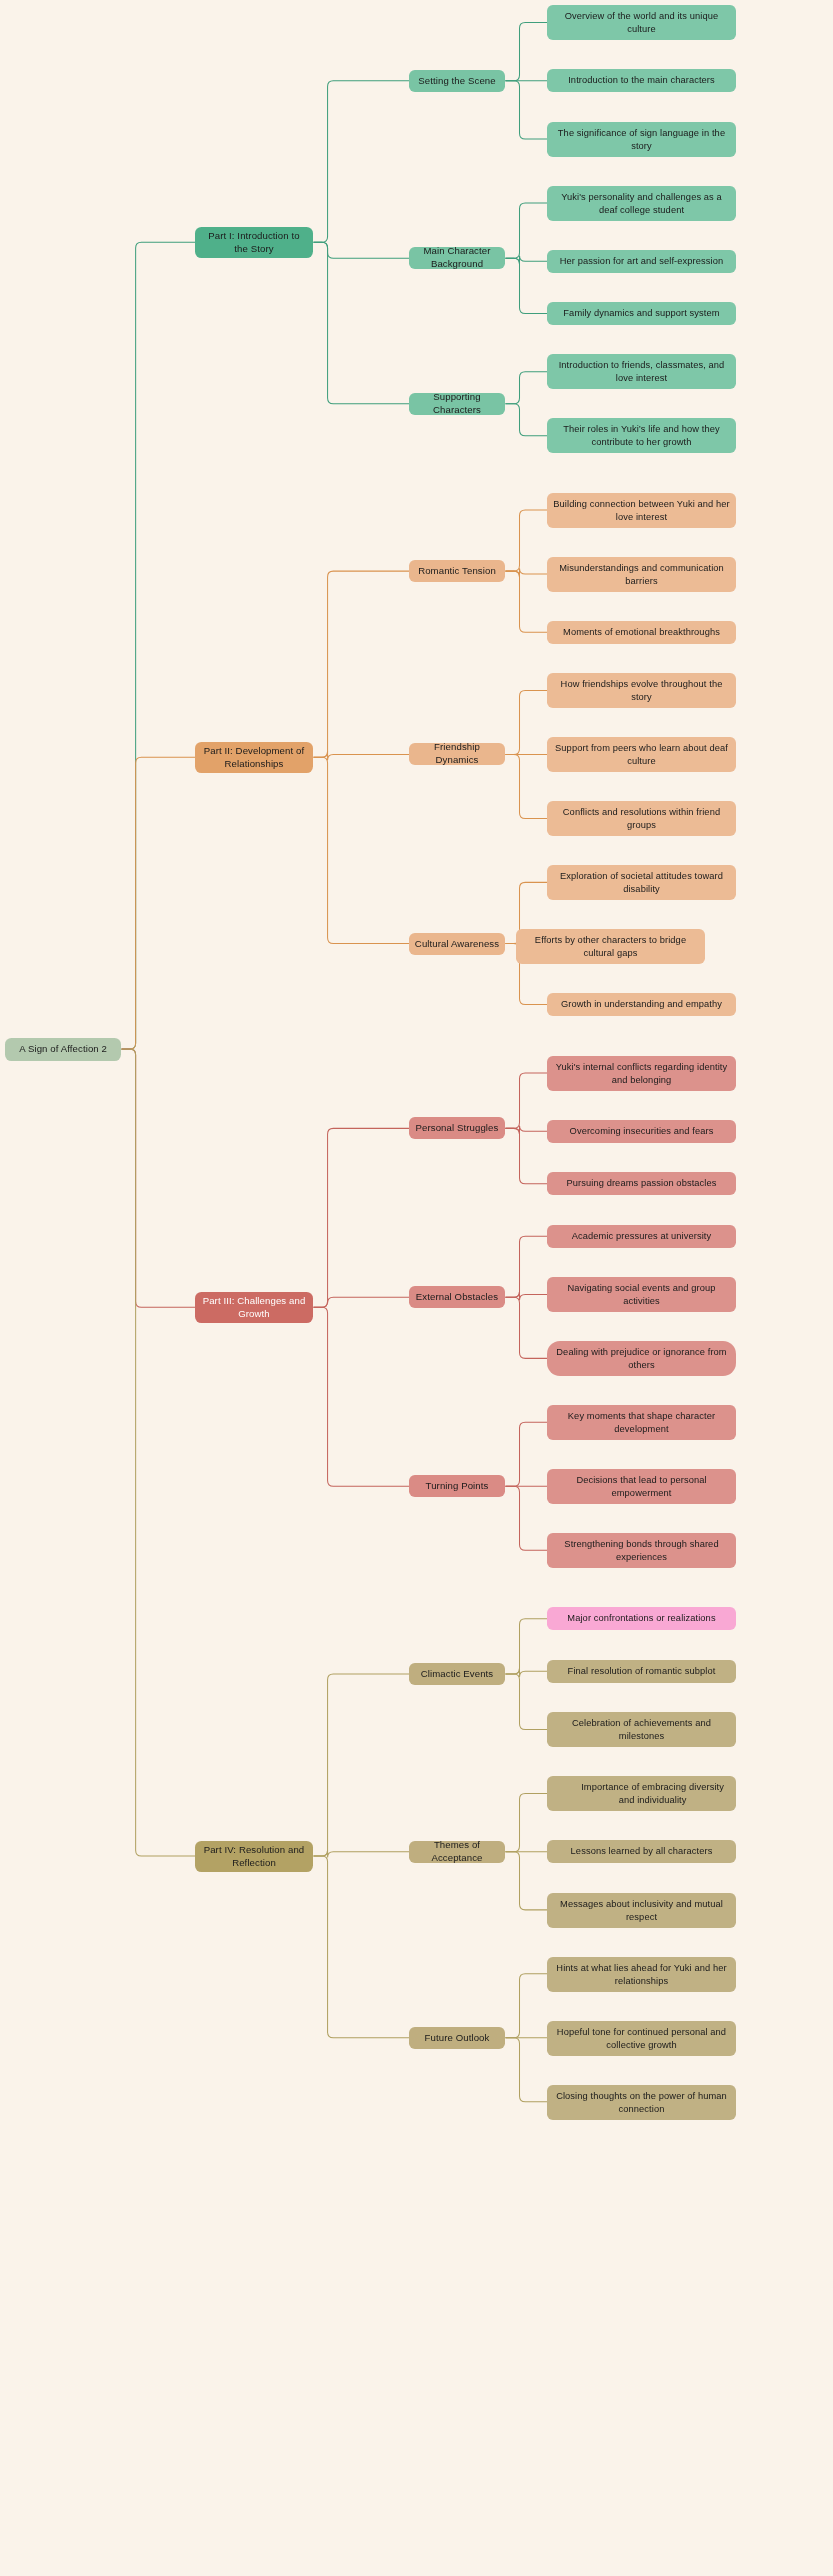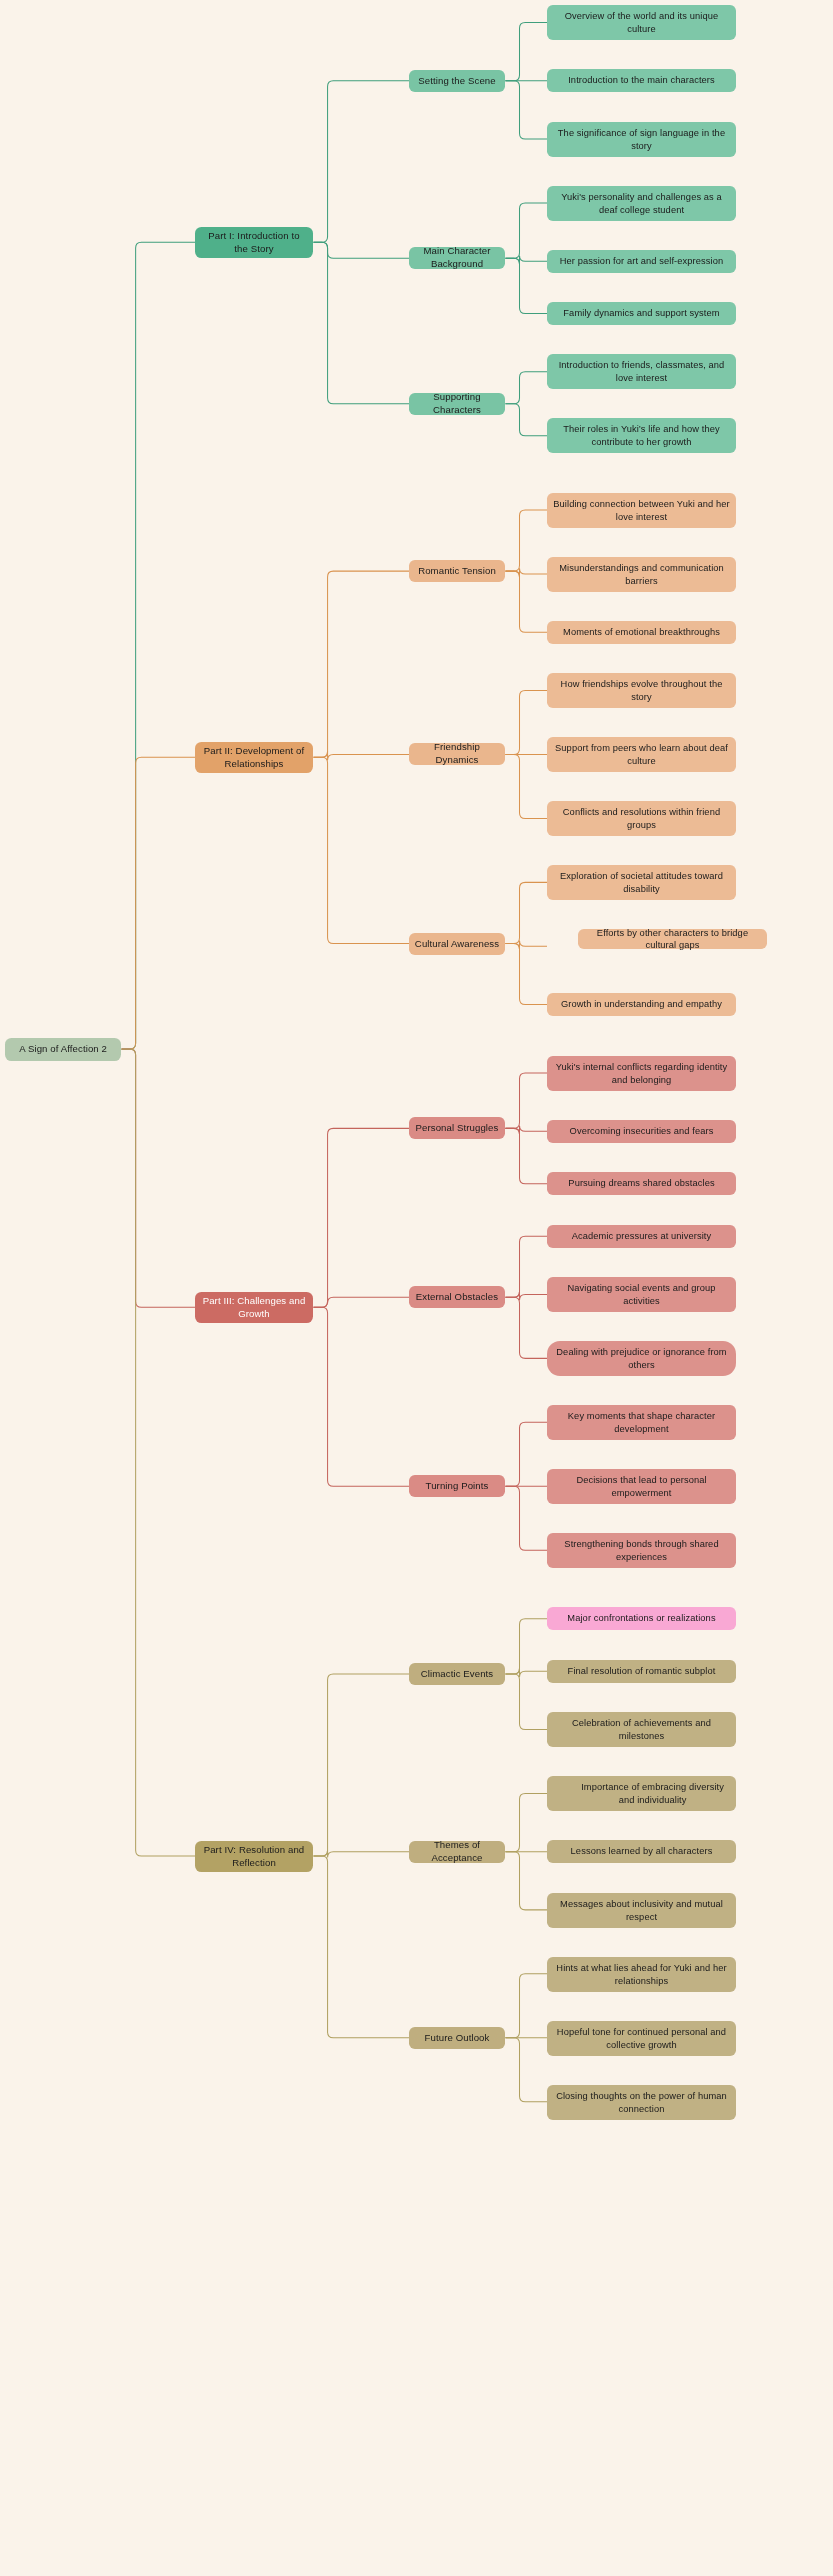--- a/index.html
+++ b/index.html
@@ -165,40 +165,40 @@
       </div>
       <div class="node l3" style="left: 547px; top: 801px; width: 189px; height: 35px; background: rgb(236, 187, 149); color: rgb(27, 27, 27);">
         <span>Conflicts and resolutions within friend groups</span>
       </div>
       <div class="node l2" style="left: 409px; top: 743px; width: 96px; height: 22px; background: rgb(234, 182, 141); color: rgb(27, 27, 27);">
         <span>Friendship Dynamics</span>
       </div>
       <div class="node l3" style="left: 547px; top: 865px; width: 189px; height: 35px; background: rgb(236, 187, 149); color: rgb(27, 27, 27);">
         <span>Exploration of societal attitudes toward disability</span>
       </div>
-      <div class="node l3" style="left: 578px; top: 929px; width: 189px; height: 20px; background: rgb(236, 187, 149); color: rgb(27, 27, 27);">
+      <div class="node l3" style="left: 516px; top: 929px; width: 189px; height: 35px; background: rgb(236, 187, 149); color: rgb(27, 27, 27);">
         <span>Efforts by other characters to bridge cultural gaps</span>
       </div>
       <div class="node l3" style="left: 547px; top: 993px; width: 189px; height: 23px; background: rgb(236, 187, 149); color: rgb(27, 27, 27);">
         <span>Growth in understanding and empathy</span>
       </div>
       <div class="node l2" style="left: 409px; top: 933px; width: 96px; height: 22px; background: rgb(234, 182, 141); color: rgb(27, 27, 27);">
         <span>Cultural Awareness</span>
       </div>
       <div class="node l1" style="left: 195px; top: 742px; width: 118px; height: 31px; background: rgb(226, 162, 105); color: rgb(27, 27, 27);">
         <span>Part II: Development of Relationships</span>
       </div>
       <div class="node l3" style="left: 547px; top: 1056px; width: 189px; height: 35px; background: rgb(220, 146, 140); color: rgb(27, 27, 27);">
         <span>Yuki's internal conflicts regarding identity and belonging</span>
       </div>
       <div class="node l3" style="left: 547px; top: 1120px; width: 189px; height: 23px; background: rgb(220, 146, 140); color: rgb(27, 27, 27);">
         <span>Overcoming insecurities and fears</span>
       </div>
       <div class="node l3" style="left: 547px; top: 1172px; width: 189px; height: 23px; background: rgb(220, 146, 140); color: rgb(27, 27, 27);">
-        <span>Pursuing dreams shared obstacles</span>
+        <span>Pursuing dreams passion obstacles</span>
       </div>
       <div class="node l2" style="left: 409px; top: 1117px; width: 96px; height: 22px; background: rgb(218, 139, 133); color: rgb(27, 27, 27);">
         <span>Personal Struggles</span>
       </div>
       <div class="node l3" style="left: 547px; top: 1225px; width: 189px; height: 23px; background: rgb(220, 146, 140); color: rgb(27, 27, 27);">
         <span>Academic pressures at university</span>
       </div>
       <div class="node l3" style="left: 547px; top: 1277px; width: 189px; height: 35px; background: rgb(220, 146, 140); color: rgb(27, 27, 27);">
         <span>Navigating social events and group activities</span>
       </div>

